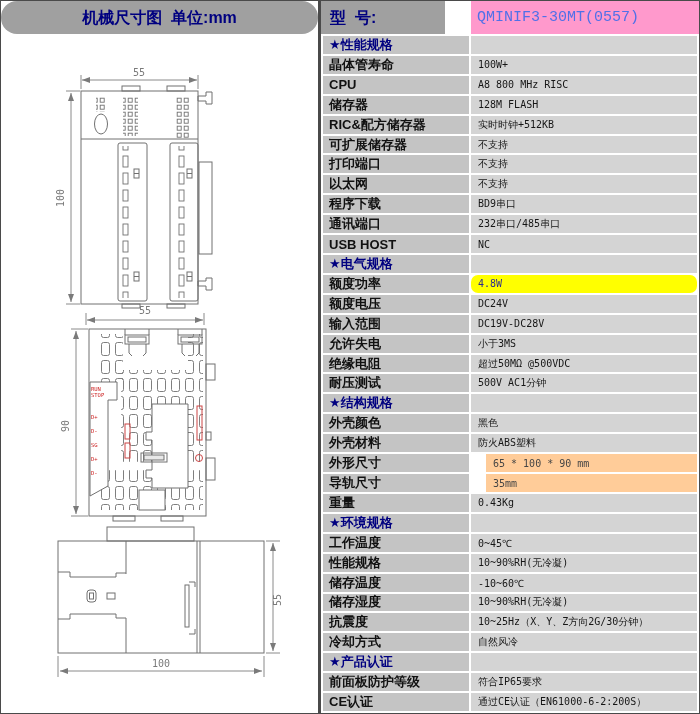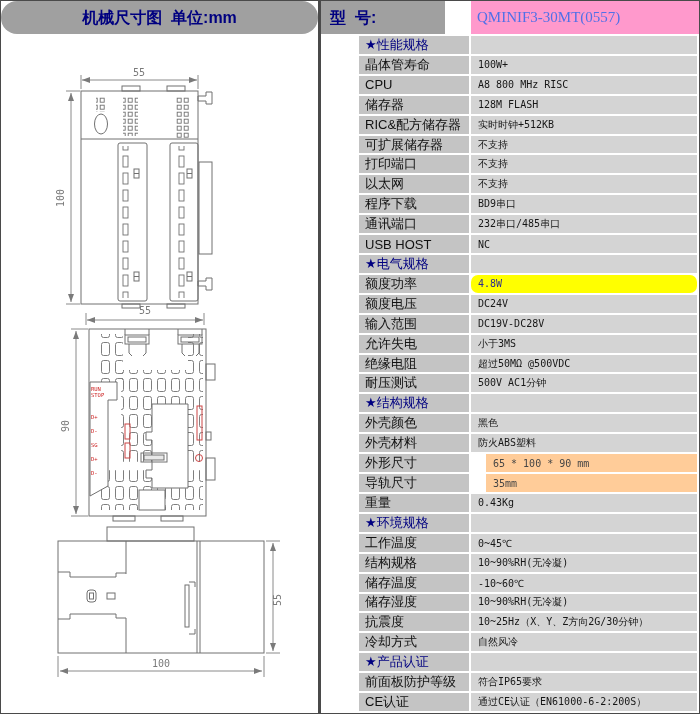--- a/index.html
+++ b/index.html
@@ -7,27 +7,27 @@
         font-family:"Liberation Sans","DejaVu Sans",sans-serif;overflow:hidden;}
   .hdr-left{position:absolute;left:0;top:0;width:317px;height:33px;background:var(--header-bg,#a0a0a0);
         color:var(--section-navy,#000080);font-weight:bold;font-size:16px;line-height:33px;text-align:center;
         white-space:pre;border-radius:16px;}
   .divider{position:absolute;left:317px;top:0;width:3px;height:712px;background:#4a4a4a;}
   .hdr-model-label{position:absolute;left:320px;top:0;width:124px;height:33px;background:var(--header-bg,#a0a0a0);
         color:var(--section-navy,#000080);font-weight:bold;font-size:16px;line-height:33px;
         padding-left:9px;box-sizing:border-box;white-space:pre;}
   .hdr-model-value{position:absolute;left:470px;top:0;width:228px;height:33px;background:var(--model-bg,#ff99cc);
         color:var(--model-text,#5070e8);font-size:15px;line-height:33px;padding-left:6px;box-sizing:border-box;
-        font-family:Liberation Serif, serif;}
+        font-family:Liberation Mono, monospace;}
   .left-panel{position:absolute;left:0;top:33px;width:317px;height:679px;background:#fff;border-radius:26px;}
   .spec-table{position:absolute;left:320px;top:33px;width:378px;height:679px;background:#fff;box-sizing:border-box;
         padding:2px;display:grid;grid-template-rows:repeat(34,1fr);row-gap:2px;}
   .row{display:grid;grid-template-columns:146px 1fr;column-gap:2px;min-height:0;}
-  .lc{background:var(--label-cell-bg,#c4c4c4);font-weight:normal;font-size:13px;color:#111;
-        padding-left:6px;display:flex;align-items:center;white-space:nowrap;overflow:hidden;margin-left:36px;}
+  .lc{background:var(--label-cell-bg,#c4c4c4);font-weight:bold;font-size:13px;color:#111;
+        padding-left:6px;display:flex;align-items:center;white-space:nowrap;overflow:hidden;}
   .lc.sec{color:var(--section-navy,#000080);}
   .vc{background:var(--value-cell-bg,#d4d4d4);font-size:10px;color:#161616;padding-left:7px;
         display:flex;align-items:center;white-space:nowrap;overflow:hidden;
         font-family:"DejaVu Sans Mono","Liberation Mono",monospace;}
   .vc.hl-y{background:var(--highlight-yellow,#ffff00);color:#2b2b8f;border-radius:7px;}
   .vc.hl-o{background:var(--highlight-orange,#ffcc99);color:#454545;margin-left:15px;}
   svg text{font-family:"DejaVu Sans Mono","Liberation Mono",monospace;}
 </style>
 </head>
 <body>
@@ -285,21 +285,21 @@
       </div>
     <div class="row">
         <div class="lc sec">★环境规格</div>
         <div class="vc"></div>
       </div>
     <div class="row">
         <div class="lc">工作温度</div>
         <div class="vc">0~45℃</div>
       </div>
     <div class="row">
-        <div class="lc">结构规格</div>
+        <div class="lc">性能规格</div>
         <div class="vc">10~90%RH(无冷凝)</div>
       </div>
     <div class="row">
         <div class="lc">储存温度</div>
         <div class="vc">-10~60℃</div>
       </div>
     <div class="row">
         <div class="lc">储存湿度</div>
         <div class="vc">10~90%RH(无冷凝)</div>
       </div>

